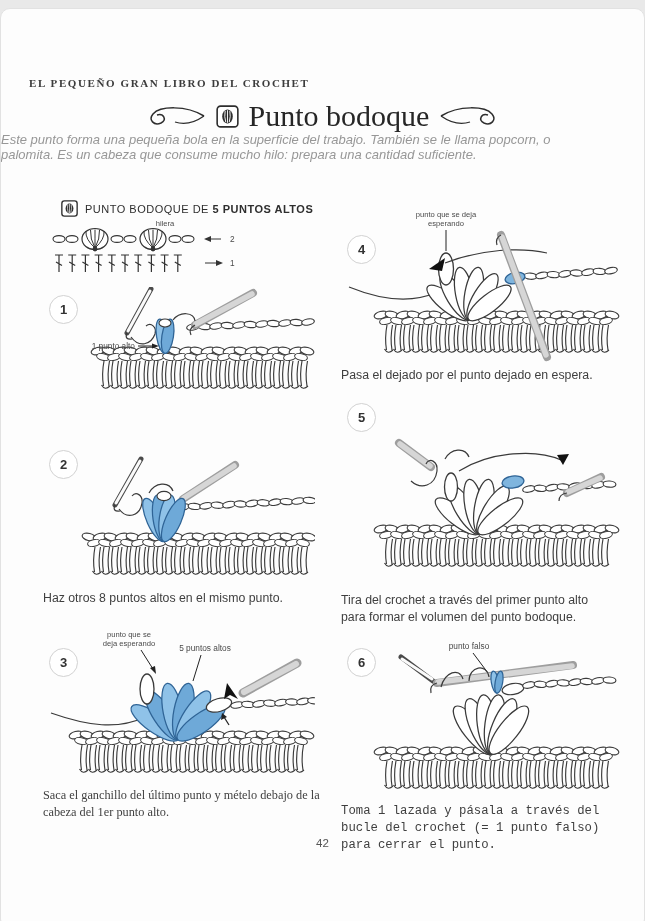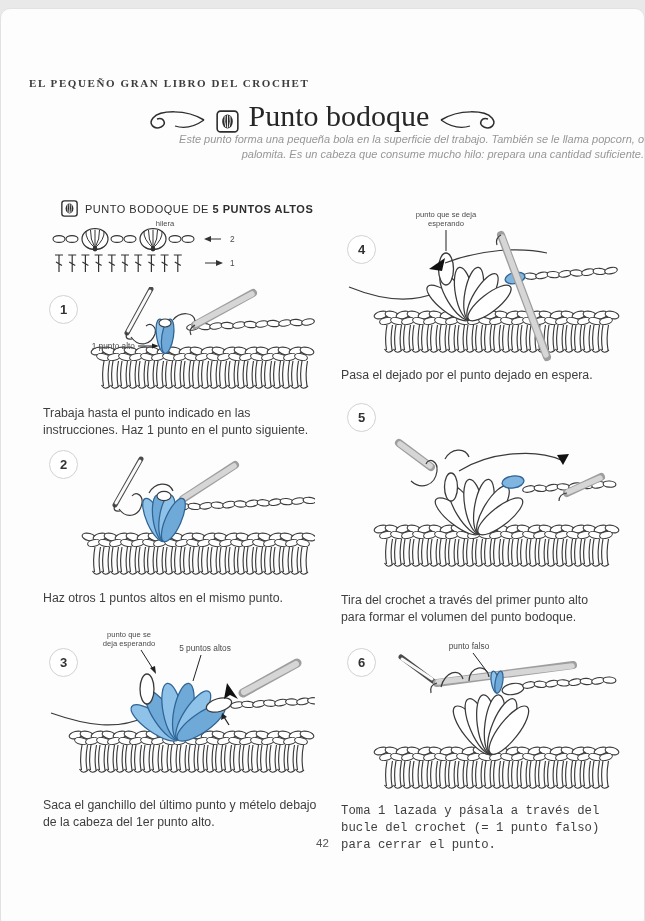--- a/index.html
+++ b/index.html
@@ -1,42 +1,42 @@
 <!DOCTYPE html>
 <html><head>
 <meta charset="utf-8">
 <style>
   html,body{margin:0;padding:0;background:#e9e9e9;font-family:"Liberation Sans",sans-serif;}
   .page{position:relative;width:645px;height:921px;margin:8px auto;background:#fdfdfd;
         border-radius:10px;overflow:hidden;border:1px solid #e2e2e2;box-sizing:border-box;}
   .running-head{position:absolute;left:28px;top:68px;font-family:"Liberation Serif",serif;
         font-size:11px;font-weight:700;letter-spacing:1.6px;color:#3c3c3c;}
-  .title-row{position:absolute;top:90px;left:0;width:100%;display:flex;align-items:flex-end;
+  .title-row{position:absolute;top:90px;left:0;width:100%;display:flex;align-items:center;
         justify-content:center;gap:10px;}
   .title{font-family:"Liberation Serif",serif;font-size:30px;font-weight:400;color:#262626;margin:0;}
-  .subtitle{position:absolute;top:123px;left:0;width:100%;text-align:right;font-style:italic;
-        font-size:11px;line-height:15px;color:#979797;}
+  .subtitle{position:absolute;top:123px;left:0;width:100%;text-align:left;font-style:italic;
+        font-size:13px;line-height:15px;color:#979797;}
   .section-head{position:absolute;left:60px;top:191px;display:flex;align-items:center;gap:7px;
         font-size:11px;letter-spacing:.5px;color:#2e2e2e;}
   .section-head b{font-weight:700;}
   .chart{position:absolute;left:44px;top:206px;}
   .step{position:absolute;}
   .s1{left:42px;top:278px;width:272px;height:160px;}
   .s2{left:42px;top:440px;width:272px;height:162px;}
   .s3{left:42px;top:618px;width:272px;height:212px;}
   .s4{left:340px;top:198px;width:280px;height:182px;}
   .s5{left:340px;top:388px;width:280px;height:232px;}
   .s6{left:340px;top:628px;width:280px;height:204px;}
   .step-num{position:absolute;width:27px;height:27px;border:1px solid #d2d2d2;border-radius:50%;
         background:#fff;display:flex;align-items:center;justify-content:center;
         font-size:13px;font-weight:700;color:#333;z-index:2;}
   .caption{position:absolute;left:0;margin:0;color:#3f3f3f;font-size:12.3px;line-height:1.38;}
   .s1 .caption{top:118px;width:272px;}
   .s2 .caption{top:141px;width:272px;}
-  .s3 .caption{top:170px;width:278px;}
+  .s3 .caption{top:160px;width:278px;font-family:Liberation Serif, serif;}
   .s4 .caption{top:160px;width:272px;}
   .s5 .caption{top:195px;width:268px;}
   .s6 .caption{top:166px;width:268px;font-family:Liberation Mono, monospace;}
   .page-num{position:absolute;top:828px;left:0;width:100%;text-align:center;
         font-size:11.5px;color:#555;}
   .sl{font-family:"Liberation Sans",sans-serif;font-size:8.3px;fill:#4a4a4a;}
   .sl2{font-family:"Liberation Sans",sans-serif;font-size:7.6px;fill:#4a4a4a;}
   .ln{fill:none;stroke:#3a3a3a;stroke-width:1.2;}
   svg{display:block;}
 </style>
@@ -216,21 +216,20 @@
       <path d="M88,50 C96,61 108,58 112,47 C114,40 108,35 103,39 M130,33 C137,24 151,25 152,34" class="ln"></path>
       <g>
           <ellipse cx="119.34061409431608" cy="49.20929820988266" rx="5.78" ry="17.34" fill="#8fc2e8" stroke="#2f6496" stroke-width="1.25" transform="rotate(-9 119.34061409431608 49.20929820988266)"></ellipse>
           <ellipse cx="124.65938590568392" cy="49.20929820988266" rx="5.78" ry="17.34" fill="#6ea9d8" stroke="#2f6496" stroke-width="1.25" transform="rotate(9 124.65938590568392 49.20929820988266)"></ellipse>
         </g>
       <ellipse cx="122" cy="36" rx="6" ry="4" fill="#fff" stroke="#3a3a3a" stroke-width="1.1"></ellipse>
       <text class="sl" x="92" y="62" text-anchor="end">1 punto alto</text>
       <line x1="95" y1="59" x2="110" y2="59" stroke="#222" stroke-width="1"></line>
       <polygon points="116,59 109,56.5 109,61.5" fill="#222"></polygon>
     </svg>
-    <p class="caption">Trabaja hasta el punto indicado en las instrucciones. Haz 1 punto en el punto siguiente.</p>
   </div>
 
   <div class="step s2">
     <div class="step-num" style="left:6px;top:1px">2</div>
     <svg width="272" height="138" viewBox="0 0 272 138">
       <g>
           <ellipse cx="46" cy="88" rx="7" ry="3.6" fill="#fff" stroke="#3a3a3a" stroke-width="1.1" transform="rotate(14 46 88)"></ellipse>
           <ellipse cx="57" cy="88" rx="7" ry="3.6" fill="#fff" stroke="#3a3a3a" stroke-width="1.1" transform="rotate(-14 57 88)"></ellipse>
           <ellipse cx="68" cy="88" rx="7" ry="3.6" fill="#fff" stroke="#3a3a3a" stroke-width="1.1" transform="rotate(14 68 88)"></ellipse>
           <ellipse cx="79" cy="88" rx="7" ry="3.6" fill="#fff" stroke="#3a3a3a" stroke-width="1.1" transform="rotate(-14 79 88)"></ellipse>
@@ -322,21 +321,21 @@
       </g>
       <path d="M76,60 C84,71 97,67 99,54 C100,46 93,42 89,47 M106,44 C112,33 126,32 130,42" class="ln"></path>
       <g>
           <ellipse cx="111.64505720925659" cy="70.98845447422018" rx="7.82" ry="23.46" fill="#8fc2e8" stroke="#2f6496" stroke-width="1.25" transform="rotate(-24 111.64505720925659 70.98845447422018)"></ellipse>
           <ellipse cx="117.7990186779185" cy="69.22383441894388" rx="7.82" ry="23.46" fill="#6ea9d8" stroke="#2f6496" stroke-width="1.25" transform="rotate(-8 117.7990186779185 69.22383441894388)"></ellipse>
           <ellipse cx="124.2009813220815" cy="69.22383441894388" rx="7.82" ry="23.46" fill="#8fc2e8" stroke="#2f6496" stroke-width="1.25" transform="rotate(8 124.2009813220815 69.22383441894388)"></ellipse>
           <ellipse cx="130.3549427907434" cy="70.98845447422018" rx="7.82" ry="23.46" fill="#6ea9d8" stroke="#2f6496" stroke-width="1.25" transform="rotate(24 130.3549427907434 70.98845447422018)"></ellipse>
         </g>
       <ellipse cx="121" cy="47" rx="7" ry="4.6" fill="#fff" stroke="#3a3a3a" stroke-width="1.1"></ellipse>
     </svg>
-    <p class="caption">Haz otros 1 puntos altos en el mismo punto.</p>
+    <p class="caption">Haz otros 8 puntos altos en el mismo punto.</p>
   </div>
 
   <div class="step s3">
     <div class="step-num" style="left:6px;top:21px">3</div>
     <svg width="272" height="168" viewBox="0 0 272 168">
       <text class="sl2" x="86" y="10" text-anchor="middle">punto que se</text>
       <text class="sl2" x="86" y="19" text-anchor="middle">deja esperando</text>
       <line x1="98" y1="23" x2="110" y2="42" stroke="#222" stroke-width="1"></line>
       <polygon points="113,47 107,41 112,39" fill="#222"></polygon>
       <text class="sl" x="162" y="24" text-anchor="middle">5 puntos altos</text>

